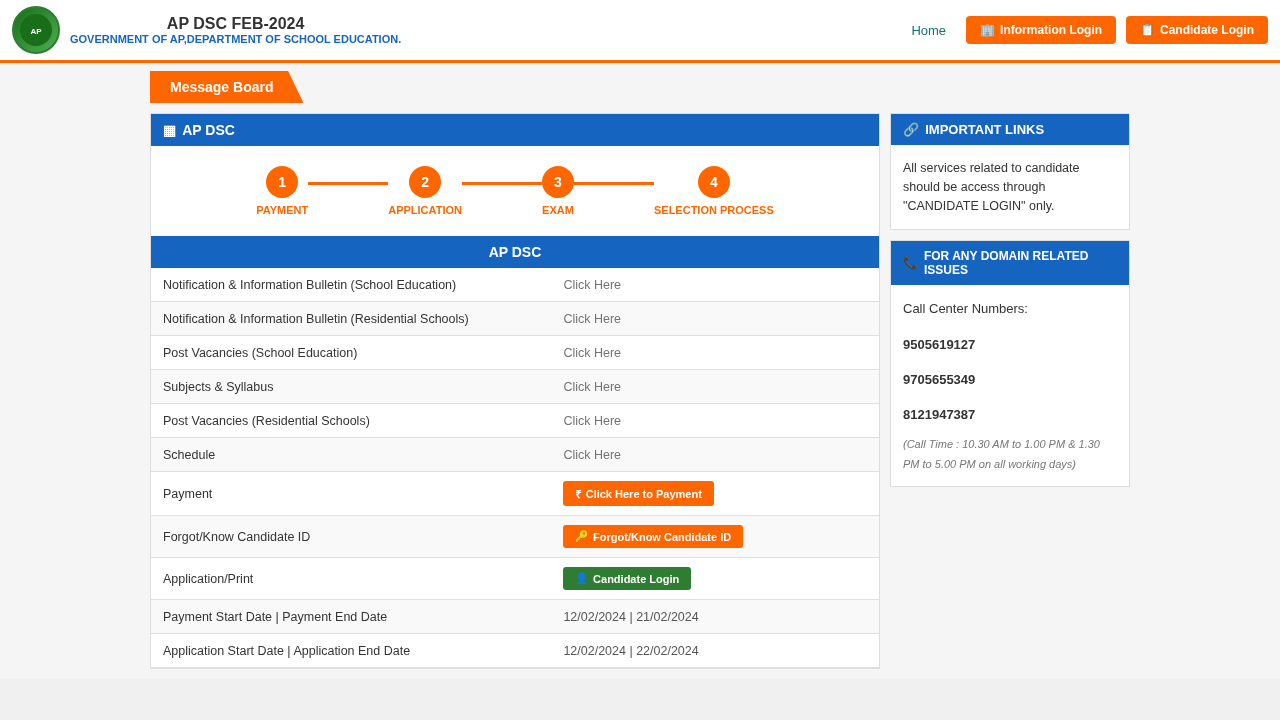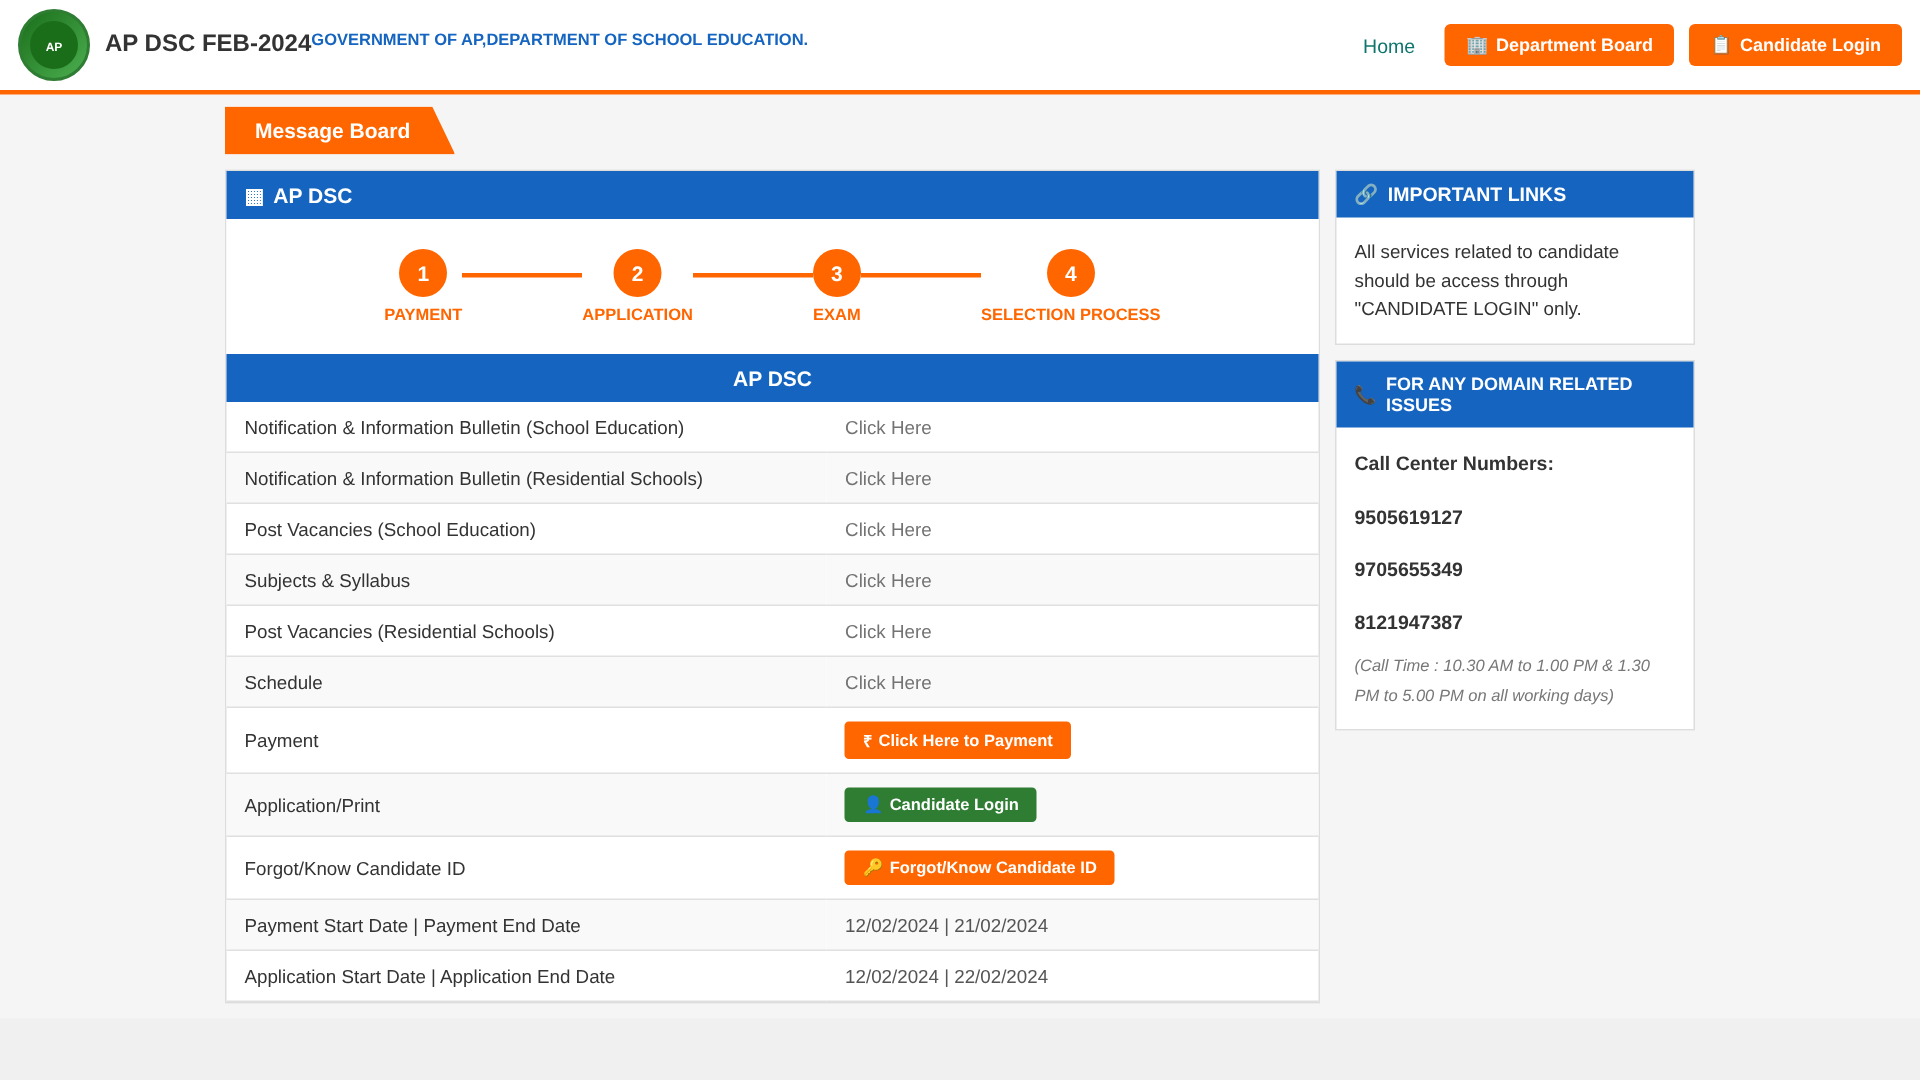--- a/index.html
+++ b/index.html
@@ -17,21 +17,21 @@
     }
     .top-bar-left { display: flex; align-items: center; gap: 10px; }
     .logo-circle {
       width: 48px; height: 48px;
       border-radius: 50%;
       background: linear-gradient(135deg, #1a6e1a, #4caf50);
       display: flex; align-items: center; justify-content: center;
       color: white; font-weight: bold; font-size: 10px; text-align: center;
       border: 2px solid #2e7d32;
     }
-    .header-titles { display: flex; flex-direction: row; text-align: center; }
+    .header-titles { display: flex; flex-direction: column; text-align: center; }
     .header-title-main { font-size: 16px; font-weight: bold; color: #333; }
     .header-title-sub { font-size: 11px; color: #1565c0; font-weight: bold; }
     .nav-center { display: flex; align-items: center; gap: 10px; }
     .nav-home { color: #0f766e; text-decoration: none; font-size: 13px; margin-right: 10px; }
     .btn-dept {
       background: #f60; color: white; border: none; padding: 7px 14px;
       border-radius: 4px; cursor: pointer; font-size: 12px; font-weight: bold;
       display: flex; align-items: center; gap: 5px;
     }
     .btn-cand {
@@ -168,21 +168,21 @@
       font-size: 12px;
       font-weight: bold;
       display: flex; align-items: center; gap: 6px;
     }
     .domain-issues-body {
       padding: 12px 12px;
       font-size: 12.5px;
       color: #333;
       line-height: 1.8;
     }
-    .call-title { font-size: 13px; font-weight: bold; margin-bottom: 3px; }
+    .call-title { font-size: 13px; font-weight: normal; margin-bottom: 3px; }
     .call-number { font-size: 13px; font-weight: bold; color: #333; margin-top: 12px; }
     .call-time { font-size: 11px; color: #777; margin-top: 8px; font-style: italic; }
   </style>
 </head>
 <body>
 
 <div class="top-bar">
   <div class="top-bar-left">
     <div class="logo-circle">
       <svg width="36" height="36" viewBox="0 0 36 36">
@@ -192,21 +192,21 @@
     </div>
     <div class="header-titles">
       <span class="header-title-main">AP DSC FEB-2024</span>
       <span class="header-title-sub">GOVERNMENT OF AP,DEPARTMENT OF SCHOOL EDUCATION.</span>
     </div>
   </div>
   <div class="nav-center">
     <a class="nav-home">Home</a>
     <button class="btn-dept">
       <span>🏢</span>
-      <span>Department Board</span>
+      <span>Information Login</span>
     </button>
     <button class="btn-cand">
       <span>📋</span>
       <span>Candidate Login</span>
     </button>
   </div>
 </div>
 
 <div class="message-board-tab">
   <span class="msg-tab-label">Message Board</span>
@@ -289,40 +289,40 @@
           <td>Payment</td>
           <td>
             <button class="btn-orange">
               <span>₹</span>
               <span>Click Here to Payment</span>
             </button>
           </td>
         </tr>
 
         <tr>
+          <td>Forgot/Know Candidate ID</td>
+          <td>
+            <button class="btn-orange">
+              <span>🔑</span>
+              <span>Forgot/Know Candidate ID</span>
+            </button>
+          </td>
+        </tr>
+
+        <tr>
           <td>Application/Print</td>
           <td>
             <button class="btn-green">
               <span>👤</span>
               <span>Candidate Login</span>
             </button>
           </td>
         </tr>
 
         <tr>
-          <td>Forgot/Know Candidate ID</td>
-          <td>
-            <button class="btn-orange">
-              <span>🔑</span>
-              <span>Forgot/Know Candidate ID</span>
-            </button>
-          </td>
-        </tr>
-
-        <tr>
           <td>Payment Start Date | Payment End Date</td>
           <td><span class="date-text">12/02/2024 | 21/02/2024</span></td>
         </tr>
 
         <tr>
           <td>Application Start Date | Application End Date</td>
           <td><span class="date-text">12/02/2024 | 22/02/2024</span></td>
         </tr>
       </tbody>
     </table>

